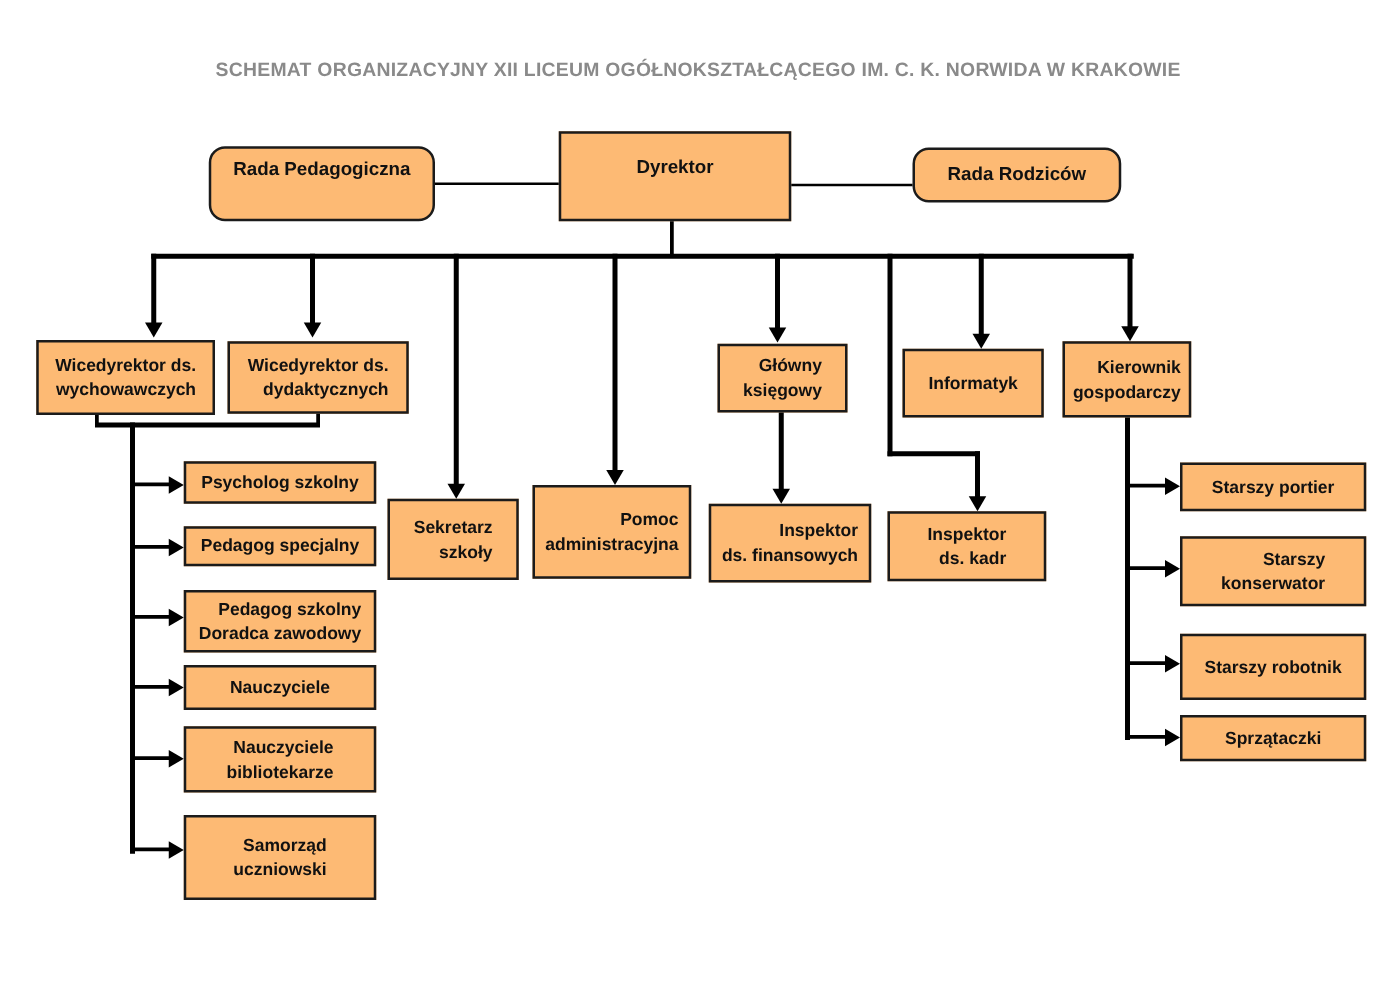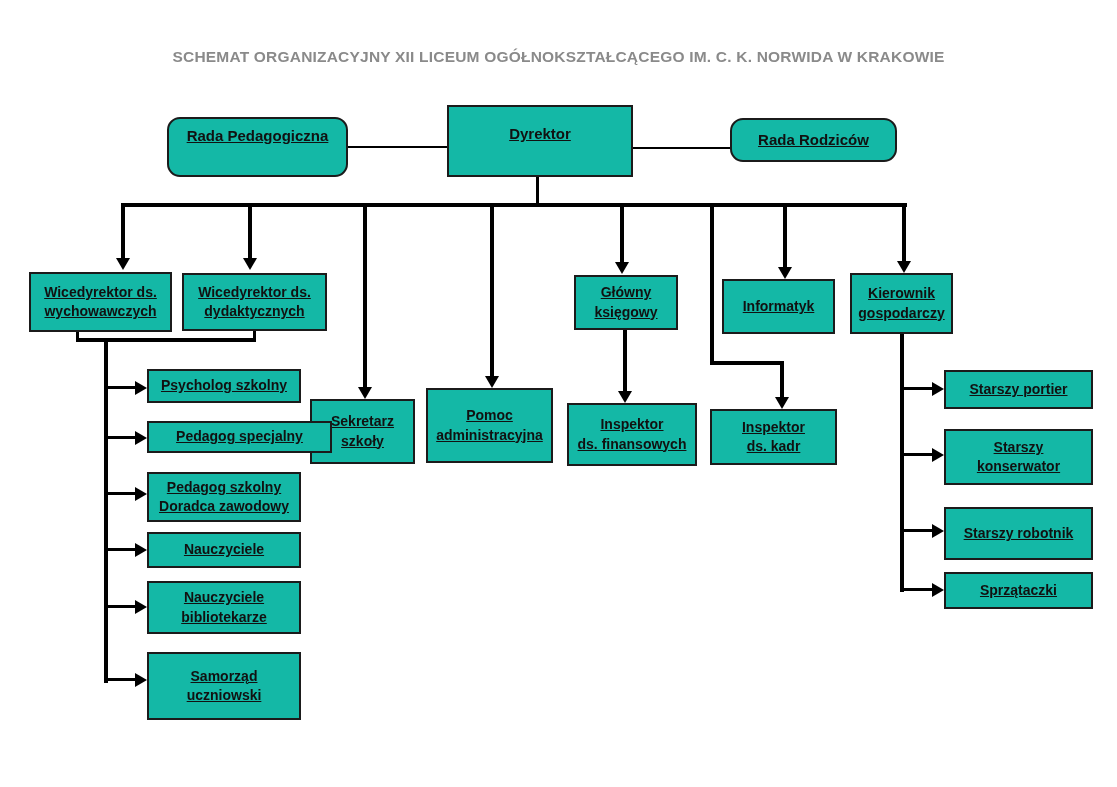--- a/index.html
+++ b/index.html
@@ -11,29 +11,28 @@
     overflow:hidden;
   }
   .title{
     position:absolute;left:0;top:48px;width:1117px;
     text-align:center;
     font-size:15.5px;font-weight:700;letter-spacing:.2px;
     color:#8a8a8a;
   }
   .box{
     position:absolute;
-    background:#14b8a6;
+    background:#fdba74;
     border:2px solid #1b1b1b;
     box-sizing:border-box;
     display:flex;align-items:center;justify-content:center;
-    text-align:center;
+    text-align:right;
     font-size:14px;font-weight:700;color:#111;
     line-height:1.38;
     white-space:pre-line;
-    text-decoration:underline;
   }
   .rounded{border-radius:13px;}
   .top-align{align-items:flex-start;}
   .lg{font-size:15px;}
   .ln{position:absolute;background:#000;}
   .ah-down{
     position:absolute;width:0;height:0;
     border-left:7px solid transparent;
     border-right:7px solid transparent;
     border-top:12px solid #000;
@@ -69,21 +68,21 @@
   <div class="box" style="left:722px;top:279px;width:113px;height:55px">Informatyk</div>
   <div class="box" style="left:850px;top:273px;width:103px;height:61px">Kierownik
 gospodarczy</div>
 
   <div class="box" style="left:567px;top:403px;width:130px;height:63px">Inspektor
 ds. finansowych</div>
   <div class="box" style="left:710px;top:409px;width:127px;height:56px">Inspektor
 ds. kadr</div>
 
   <div class="box" style="left:147px;top:369px;width:154px;height:34px">Psycholog szkolny</div>
-  <div class="box" style="left:147px;top:421px;width:185px;height:32px">Pedagog specjalny</div>
+  <div class="box" style="left:147px;top:421px;width:154px;height:32px">Pedagog specjalny</div>
   <div class="box" style="left:147px;top:472px;width:154px;height:50px">Pedagog szkolny
 Doradca zawodowy</div>
   <div class="box" style="left:147px;top:532px;width:154px;height:36px">Nauczyciele</div>
   <div class="box" style="left:147px;top:581px;width:154px;height:53px">Nauczyciele
 bibliotekarze</div>
   <div class="box" style="left:147px;top:652px;width:154px;height:68px">Samorząd
 uczniowski</div>
 
   <div class="box" style="left:944px;top:370px;width:149px;height:39px">Starszy portier</div>
   <div class="box" style="left:944px;top:429px;width:149px;height:56px">Starszy

